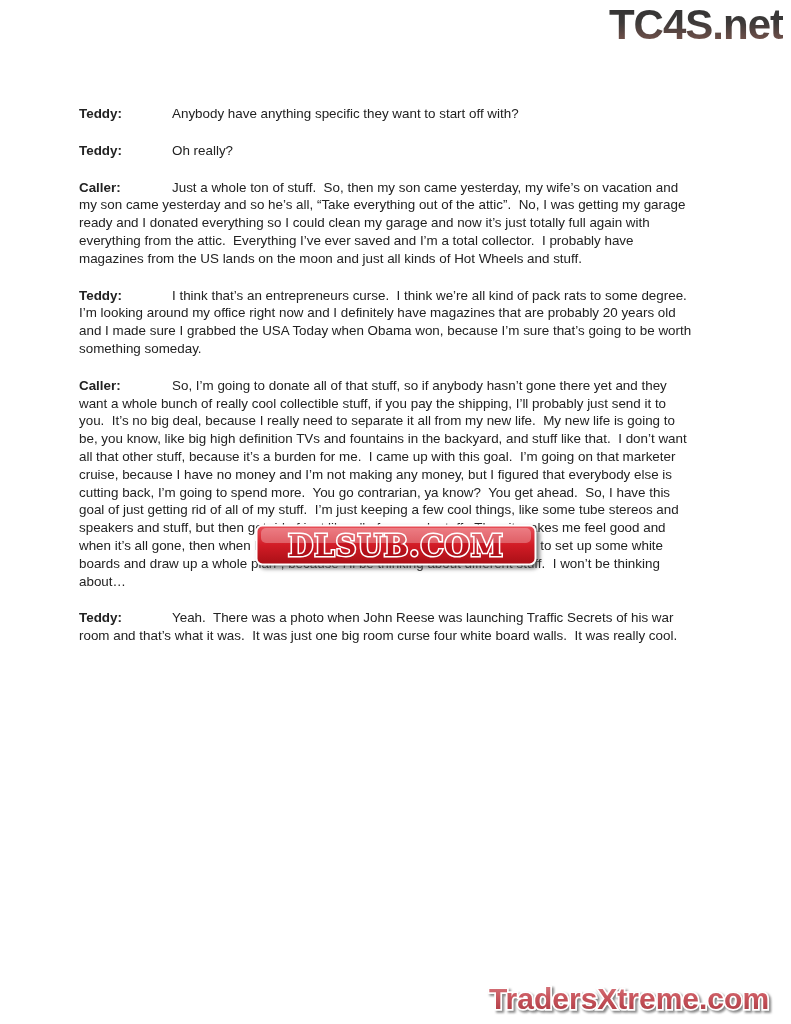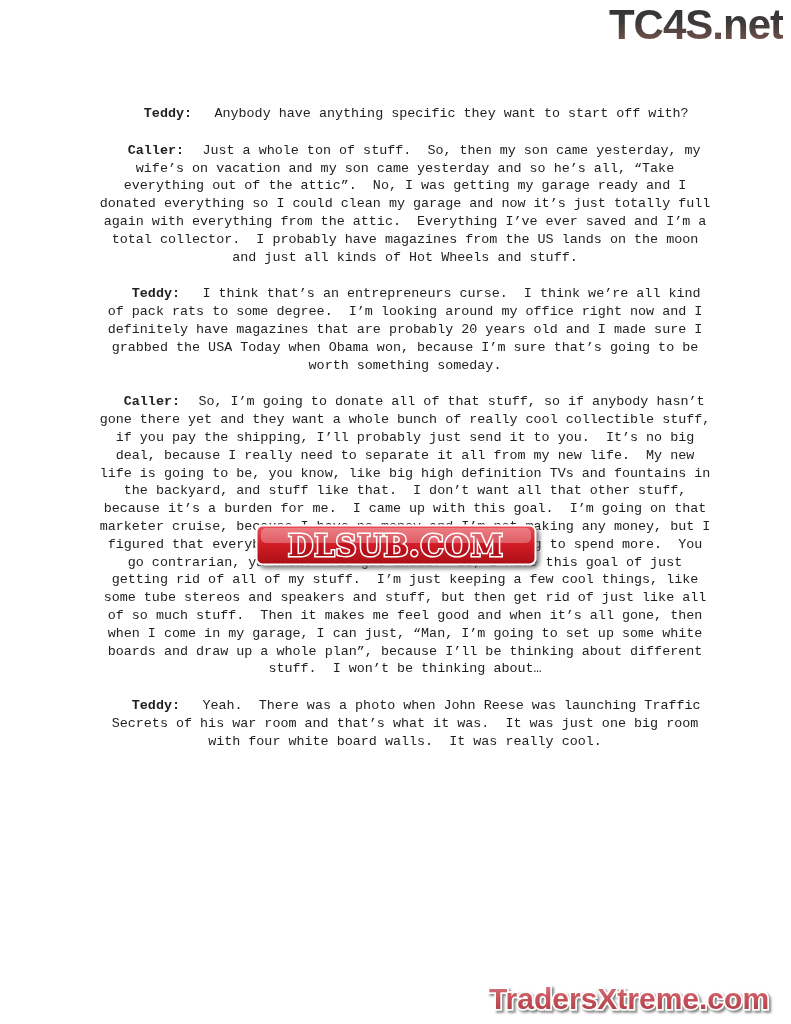--- a/index.html
+++ b/index.html
@@ -7,48 +7,46 @@
     padding: 0;
     background: #ffffff;
     font-family: "Liberation Sans", sans-serif;
   }
   .page {
     position: relative;
     width: 791px;
     height: 1024px;
     background: #ffffff;
     overflow: hidden;
-    text-align: center;
   }
 
   
   .header-logo {
     position: absolute;
     top: 1px;
     right: 8px;
     font-size: 42px;
     font-weight: bold;
     letter-spacing: -1px;
     font-family: "Liberation Sans", sans-serif;
     background: linear-gradient(to bottom, #343434 15%, #3d3a39 45%, #7d564e 90%);
     -webkit-background-clip: text;
     background-clip: text;
     color: transparent;
   }
 
   
   .content {
     position: absolute;
-    left: 98px;
+    left: 79px;
     top: 105px;
     width: 614px;
     color: #222222;
     font-size: 13.4px;
     line-height: 17.8px;
-    font-family: Liberation Mono, monospace;
   }
   .para {
     margin: 0 0 19px 0;
     white-space: pre-wrap;
   }
   .speaker {
     display: inline-block;
     width: 93px;
     font-weight: bold;
     white-space: nowrap;
@@ -77,24 +75,25 @@
 </style>
 </head>
 <body>
 
 <div class="page">
 
   <div class="header-logo">TC4S.net</div>
 
   <div class="content" id="transcript">
       <p class="para"><span class="speaker">Teddy:</span><span>Anybody have anything specific they want to start off with?</span></p>
+      <p class="para"><span class="speaker">Teddy:</span><span>Oh really?</span></p>
       <p class="para"><span class="speaker">Caller:</span><span>Just a whole ton of stuff.  So, then my son came yesterday, my wife’s on vacation and my son came yesterday and so he’s all, “Take everything out of the attic”.  No, I was getting my garage ready and I donated everything so I could clean my garage and now it’s just totally full again with everything from the attic.  Everything I’ve ever saved and I’m a total collector.  I probably have magazines from the US lands on the moon and just all kinds of Hot Wheels and stuff.</span></p>
       <p class="para"><span class="speaker">Teddy:</span><span>I think that’s an entrepreneurs curse.  I think we’re all kind of pack rats to some degree.  I’m looking around my office right now and I definitely have magazines that are probably 20 years old and I made sure I grabbed the USA Today when Obama won, because I’m sure that’s going to be worth something someday.</span></p>
       <p class="para"><span class="speaker">Caller:</span><span>So, I’m going to donate all of that stuff, so if anybody hasn’t gone there yet and they want a whole bunch of really cool collectible stuff, if you pay the shipping, I’ll probably just send it to you.  It’s no big deal, because I really need to separate it all from my new life.  My new life is going to be, you know, like big high definition TVs and fountains in the backyard, and stuff like that.  I don’t want all that other stuff, because it’s a burden for me.  I came up with this goal.  I’m going on that marketer cruise, because I have no money and I’m not making any money, but I figured that everybody else is cutting back, I’m going to spend more.  You go contrarian, ya know?  You get ahead.  So, I have this goal of just getting rid of all of my stuff.  I’m just keeping a few cool things, like some tube stereos and speakers and stuff, but then get rid of just like all of so much stuff.  Then it makes me feel good and when it’s all gone, then when I come in my garage, I can just, “Man, I’m going to set up some white boards and draw up a whole plan”, because I’ll be thinking about different stuff.  I won’t be thinking about…</span></p>
-      <p class="para"><span class="speaker">Teddy:</span><span>Yeah.  There was a photo when John Reese was launching Traffic Secrets of his war room and that’s what it was.  It was just one big room with four white board walls.  It was really cool.</span></p>
+      <p class="para"><span class="speaker">Teddy:</span><span>Yeah.  There was a photo when John Reese was launching Traffic Secrets of his war room and that’s what it was.  It was just one big room curse four white board walls.  It was really cool.</span></p>
     </div>
 
   <div class="watermark">
     <svg width="282" height="44" viewBox="0 0 282 44">
       <defs>
         <linearGradient id="wmband" x1="0" y1="0" x2="0" y2="1">
           <stop offset="0" stop-color="#e8515a"></stop>
           <stop offset="0.5" stop-color="#d21c26"></stop>
           <stop offset="1" stop-color="#a90f16"></stop>
         </linearGradient>

